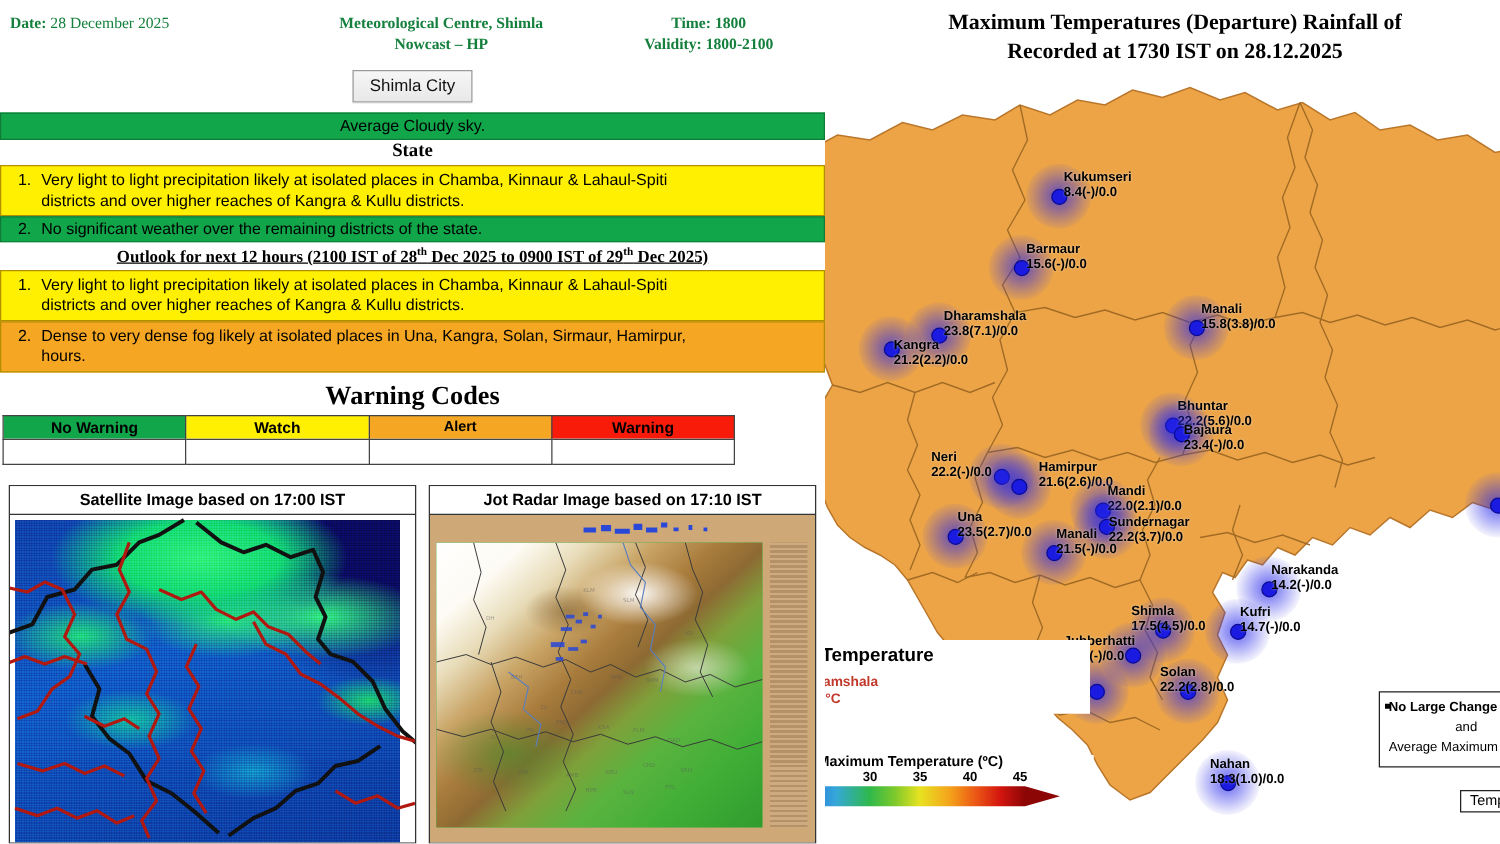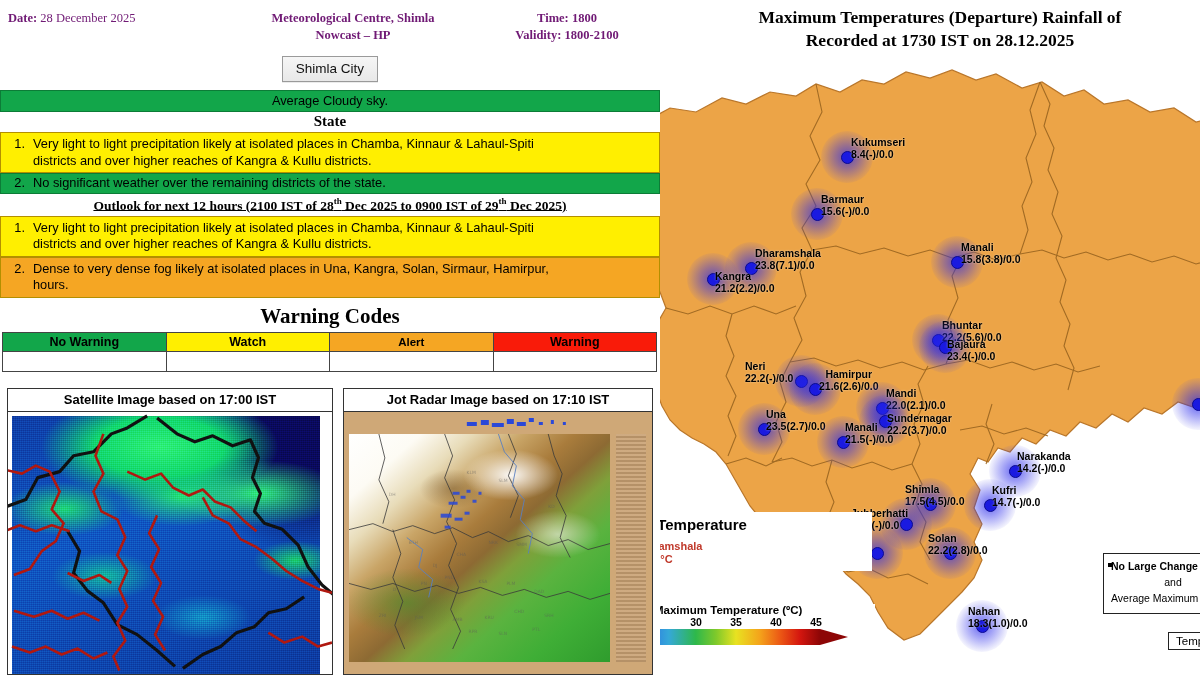--- a/index.html
+++ b/index.html
@@ -15,21 +15,21 @@
 
   
   #left-panel {
     position: absolute; left: 0; top: 0; width: 660px; height: 675px;
     overflow: hidden; background: #fff;
   }
   .doc-head {
     display: flex; align-items: flex-start;
     padding: 10px 8px 0 8px; height: 52px;
   }
-  .dh-col { font-size: 12.5px; color: #701a75; line-height: 1.35; }
+  .dh-col { font-size: 12.5px; color: #15803d; line-height: 1.35; }
   .dh-left { width: 216px; font-family: "Liberation Serif", serif; }
   .dh-mid { flex: 1; text-align: center; font-family: "Liberation Serif", serif; }
   .dh-right { width: 170px; text-align: center; font-family: "Liberation Serif", serif; }
   .b { font-weight: bold; }
 
   .city-btn-wrap { text-align: center; margin-top: 4px; }
   .city-btn {
     display: inline-block;
     font-family: "Liberation Sans", sans-serif;
     font-size: 13.5px; color: #111;
@@ -61,21 +61,21 @@
   }
   .outlook-title sup { font-size: 9px; }
   .li-row { display: flex; gap: 8px; align-items: flex-start; }
   .li-num { width: 20px; text-align: right; flex: 0 0 20px; }
   .li-txt { flex: 1; white-space: nowrap; }
 
   .warn-title {
     text-align: center; font-family: "Liberation Serif", serif;
     font-weight: bold; font-size: 21px; padding: 6px 0 3px 0;
   }
-  table.warn { border-collapse: collapse; width: 655px; margin-left: 2px; table-layout: fixed; }
+  table.warn { border-collapse: collapse; width: 586px; margin-left: 2px; table-layout: fixed; }
   table.warn td { border: 1px solid #444; height: 19px; font-size: 12.5px; font-weight: bold; text-align: center; color:#000; }
   table.warn td.c1 { background: #12a64a; }
   table.warn td.c2 { background: #ffef00; }
   table.warn td.c3 { background: #f5a623; font-size: 11.5px; }
   table.warn td.c4 { background: #f91b09; }
   table.warn tr.blank td { background: #fff; height: 20px; }
 
   .img-area { display: flex; margin-top: 16px; }
   .img-box { border: 1px solid #333; background: #fff; }
   .img-box.sat { width: 326px; margin-left: 7px; }
@@ -519,21 +519,21 @@
           <div class="stn-glow"></div>
           <div class="stn-dot"></div>
           <div class="stn-lab" style="left: -56px; top: -20px;">
             <div>Neri</div>
             <div class="v">22.2(-)/0.0</div>
           </div>
         </div>
         <div class="stn" style="left: 155px; top: 389px;">
           <div class="stn-glow"></div>
           <div class="stn-dot"></div>
-          <div class="stn-lab" style="left: 4px; top: -20px; text-align: center;">
+          <div class="stn-lab" style="left: 16px; top: -20px;">
             <div>Hamirpur</div>
             <div class="v">21.6(2.6)/0.0</div>
           </div>
         </div>
         <div class="stn" style="left: 222px; top: 408px;">
           <div class="stn-glow"></div>
           <div class="stn-dot"></div>
           <div class="stn-lab" style="left: 4px; top: -20px;">
             <div>Mandi</div>
             <div class="v">22.0(2.1)/0.0</div>

